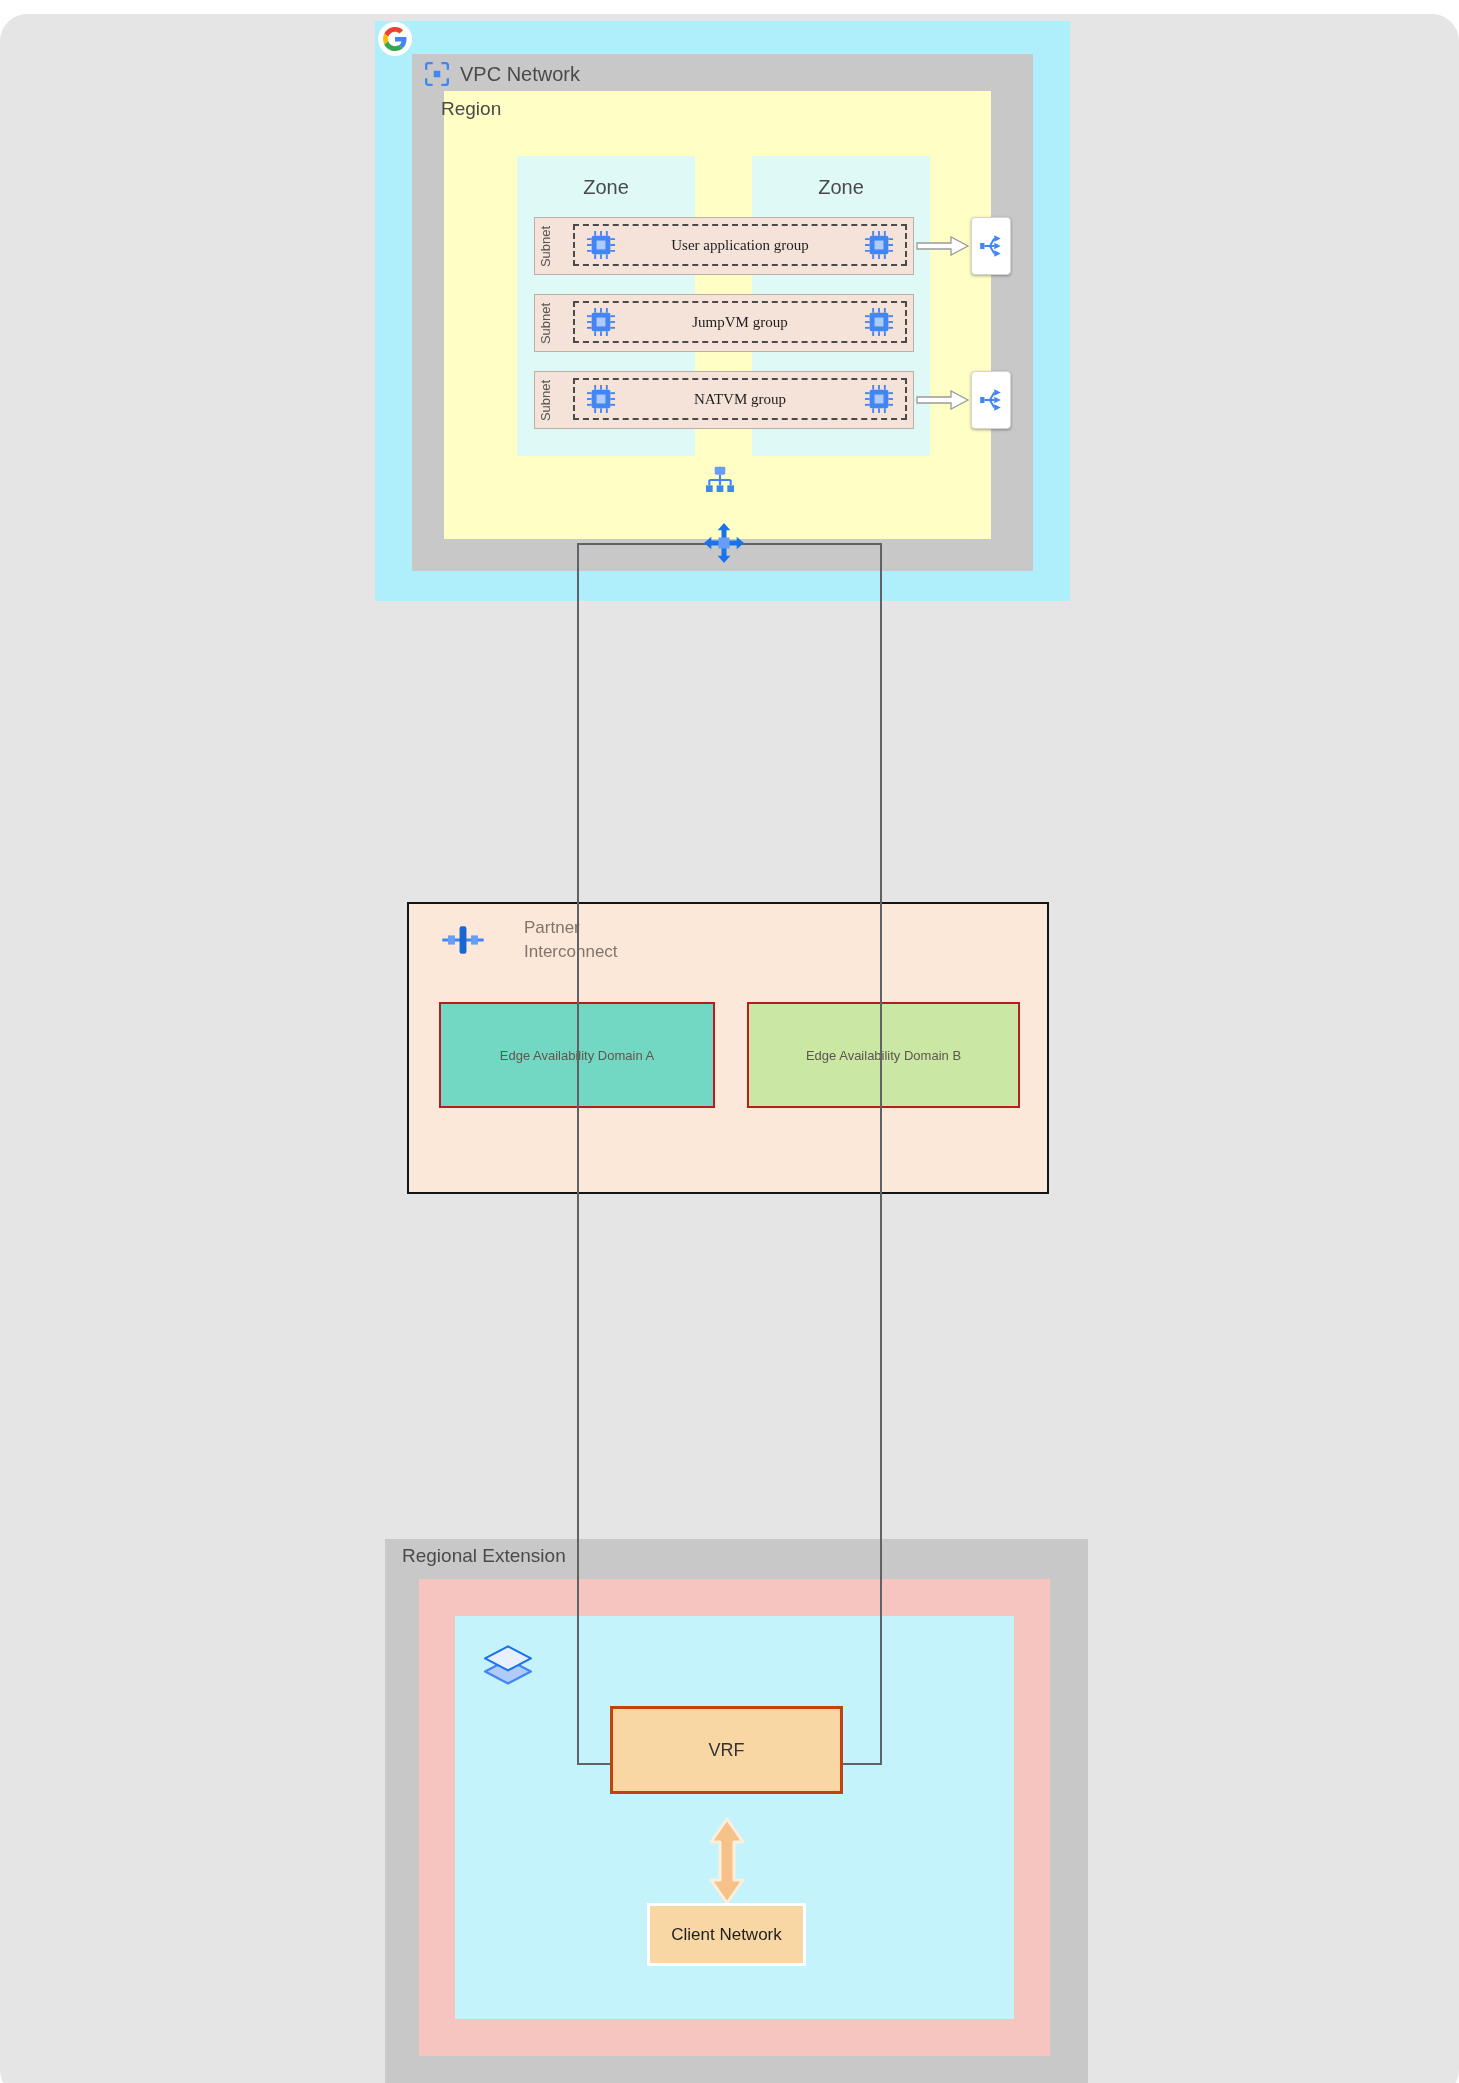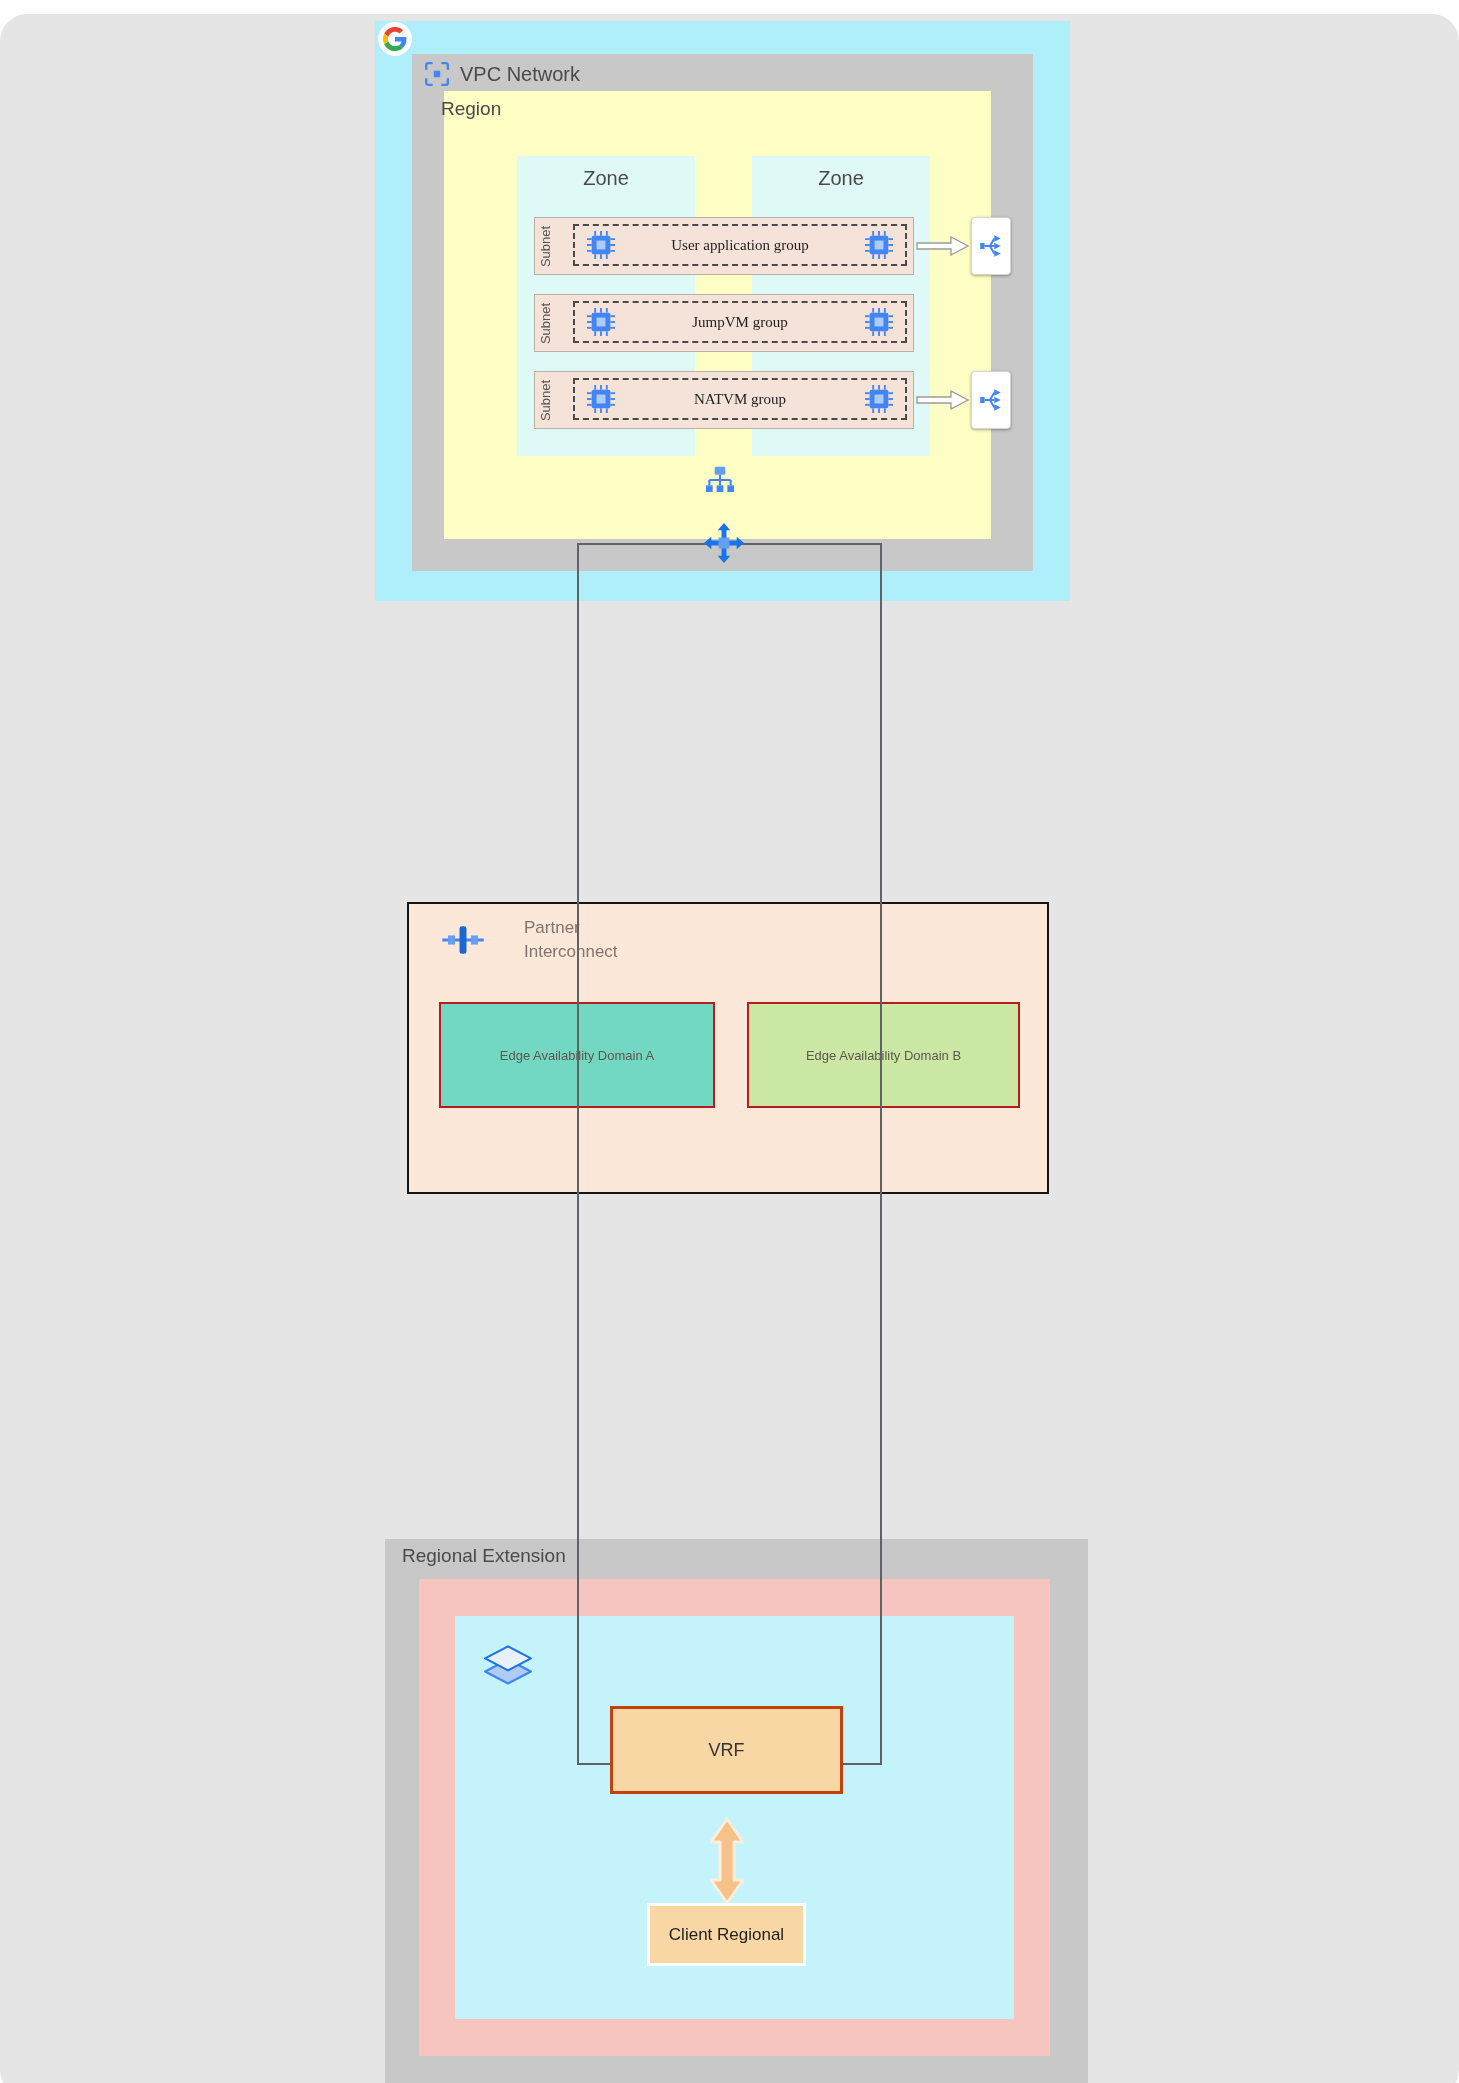--- a/index.html
+++ b/index.html
@@ -13,21 +13,21 @@
   .cyan-outer{left:375px;top:7px;width:695px;height:580px;background:#aeeffb;}
   .google-logo{left:378px;top:8px;width:34px;height:34px;background:#fff;border-radius:50%;
     display:flex;align-items:center;justify-content:center;z-index:4;}
   .gray-vpc{left:412px;top:40px;width:621px;height:517px;background:#c8c8c8;}
   .vpc-header{left:424px;top:47px;display:flex;align-items:center;gap:10px;z-index:1;}
   .vpc-header .ttl{font-size:20px;color:#4a4a4a;}
   .yellow-region{left:444px;top:77px;width:547px;height:448px;background:#ffffc5;}
   .region-label{left:441px;top:84px;font-size:19px;color:#4a4a4a;}
   .zone{top:142px;width:178px;height:300px;background:#dff9f7;}
   .zone.z1{left:517px;} .zone.z2{left:752px;}
-  .zone-label{text-align:center;padding-top:11px;font-size:20px;color:#4a4a4a;}
+  .zone-label{text-align:center;padding-top:20px;font-size:20px;color:#4a4a4a;}
   .subnet-row{left:534px;width:380px;height:58px;background:#f5e2d9;border:1px solid #b9b0a8;box-sizing:border-box;}
   .subnet-row.r1{top:203px;} .subnet-row.r2{top:280px;} .subnet-row.r3{top:357px;}
   .subnet-vert{position:absolute;left:0;top:0;bottom:0;width:22px;display:flex;align-items:center;justify-content:center;}
   .subnet-vert span{transform:rotate(-90deg);white-space:nowrap;font-size:13px;color:#555;}
   .dashed-group{position:absolute;left:38px;top:6px;width:334px;height:42px;border:2px dashed #4a4a4a;
     box-sizing:border-box;display:flex;align-items:center;}
   .dashed-group .vm{width:28px;height:28px;flex:0 0 auto;}
   .dashed-group .vm.l{margin-left:12px;} .dashed-group .vm.r{margin-right:12px;}
   .dashed-group .glabel{flex:1;text-align:center;font-size:15px;color:#1f1f1f;font-family:Liberation Serif, serif;}
   .flow-arrow{left:916px;width:54px;height:20px;}
@@ -250,16 +250,16 @@
     <span>VRF</span>
   </div>
 
   <div class="abs updown-arrow">
     <svg width="44" height="90" viewBox="0 0 44 90">
       <polygon points="22,3 38,26 29,26 29,64 38,64 22,87 6,64 15,64 15,26 6,26" fill="#f6c289" stroke="#fdeedd" stroke-width="3" stroke-linejoin="round"></polygon>
     </svg>
   </div>
 
   <div class="abs client-box">
-    <span>Client Regional</span>
+    <span>Client Network</span>
   </div>
 
 </div>
 
 </body></html>

